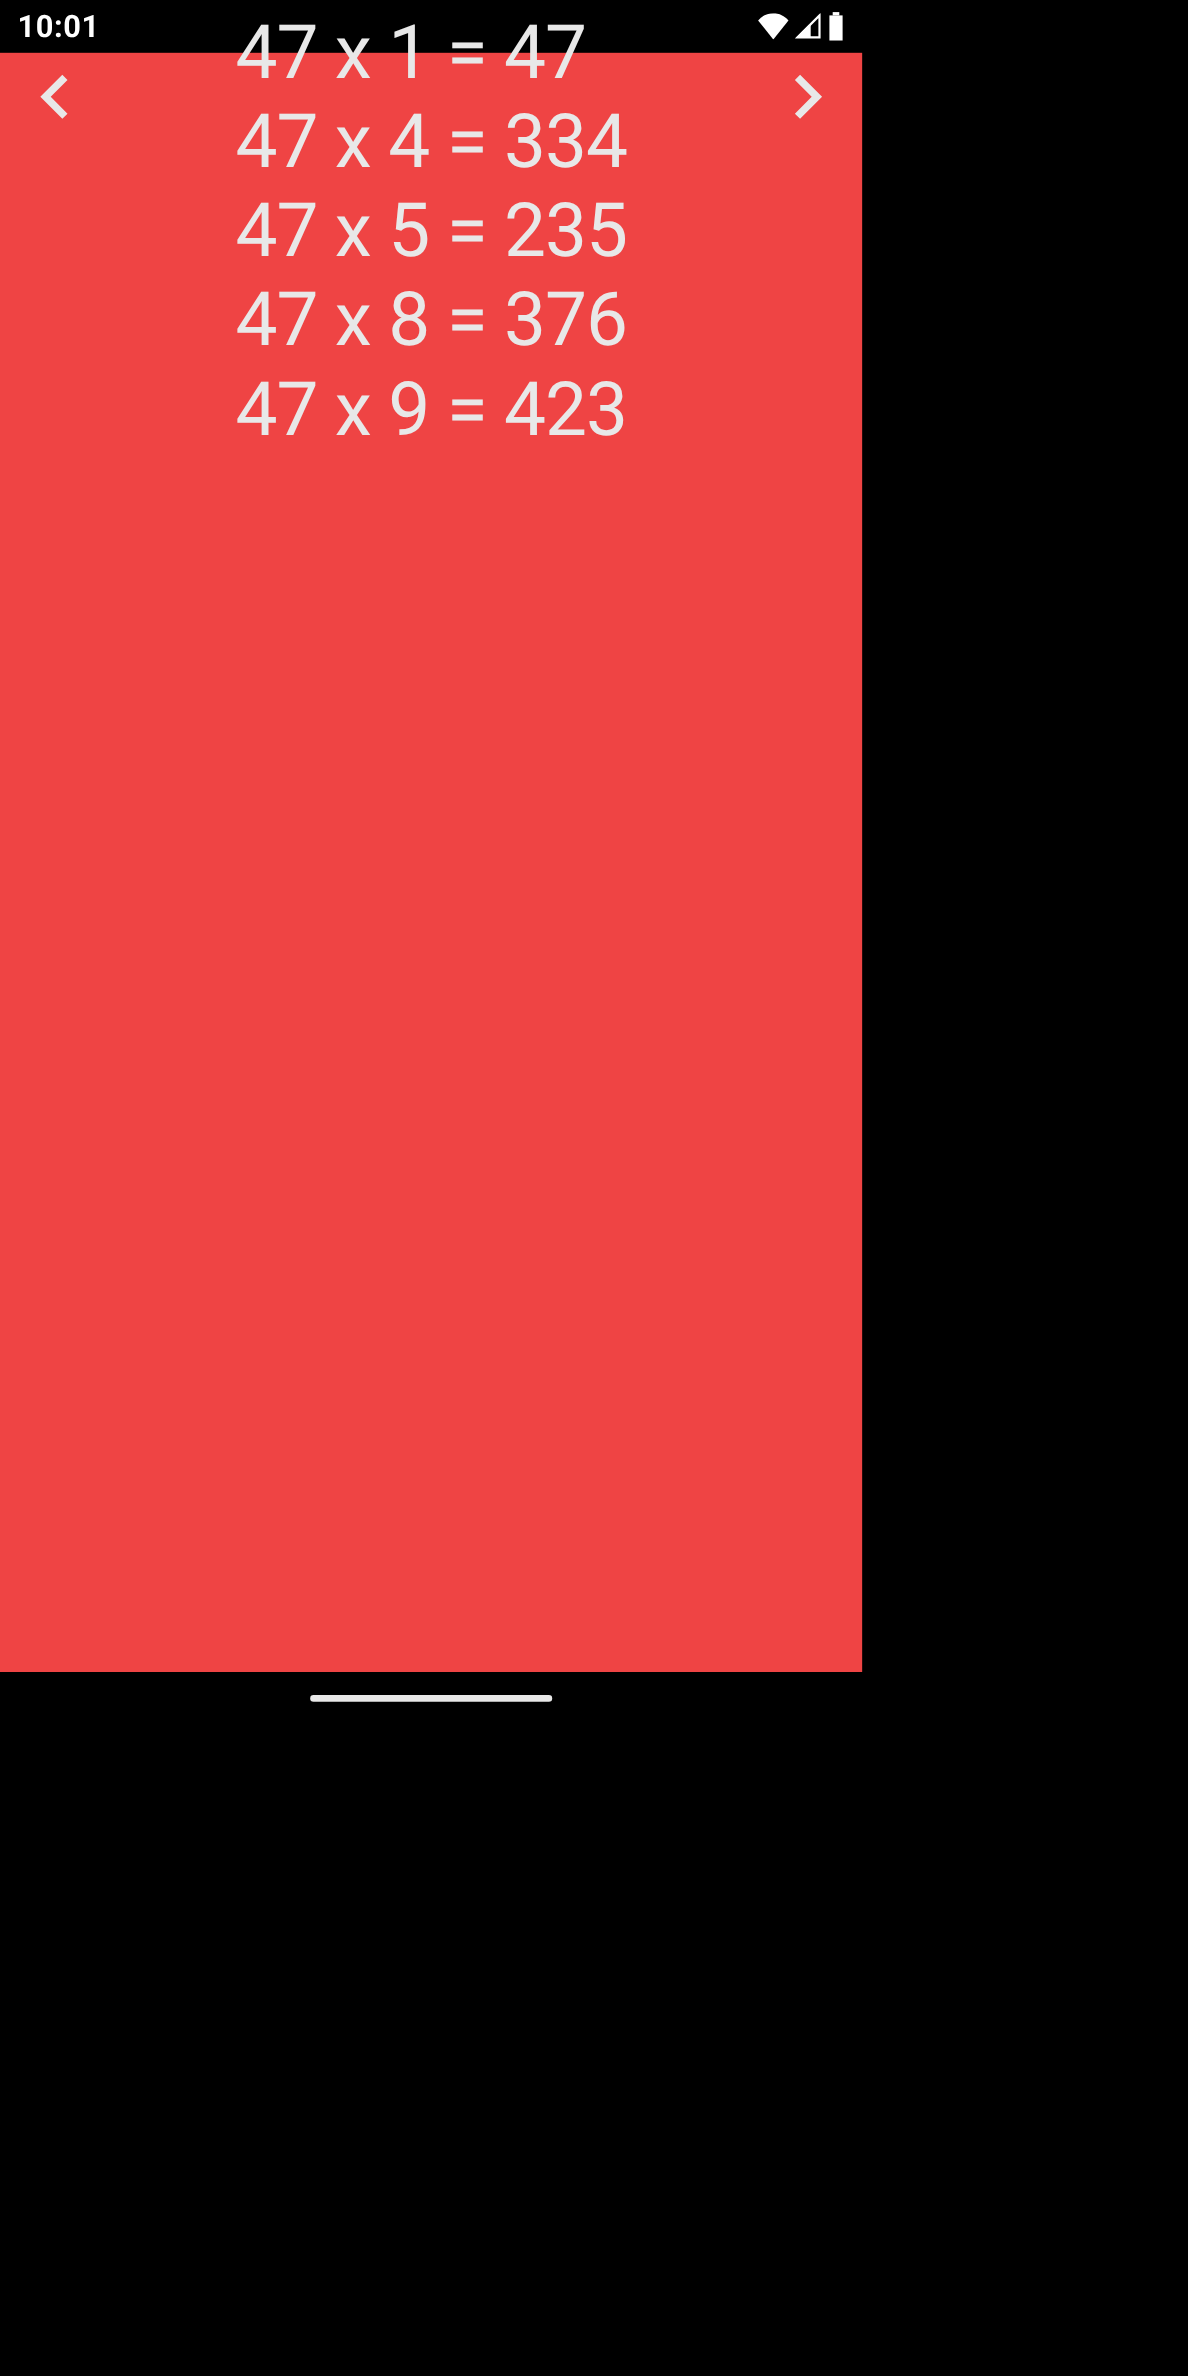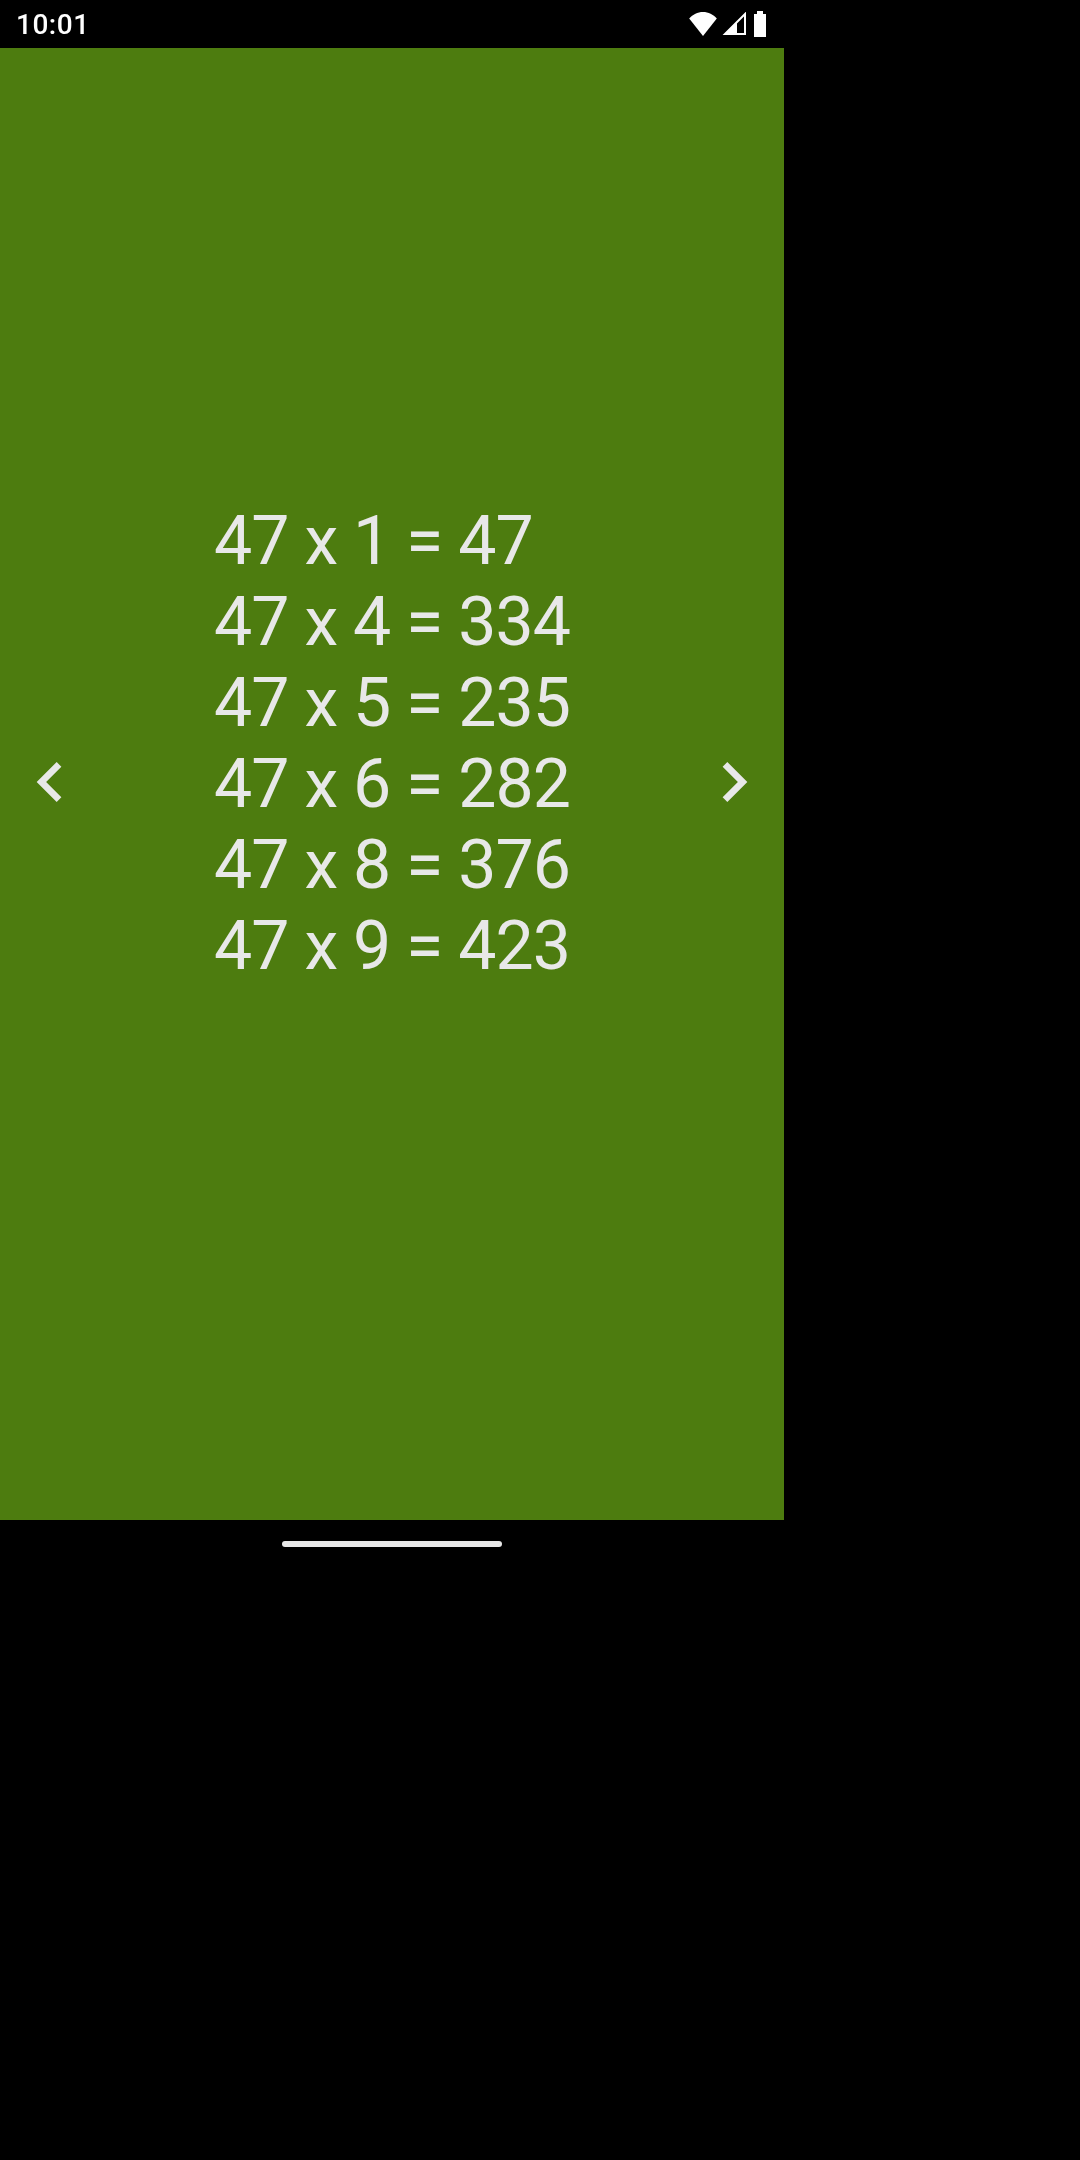--- a/index.html
+++ b/index.html
@@ -22,21 +22,21 @@
   .status-bar {
     height: 48px;
     background: #000;
     display: flex;
     align-items: center;
     justify-content: space-between;
     padding: 0 16px;
     font-size: 28px;
     font-weight: 500;
   }
-  .status-left { letter-spacing: 0.5px; }
+  .status-left { letter-spacing: 0.5px; font-weight: bold; }
   .status-right { display: flex; align-items: center; gap: 4px; }
   .status-right svg { display: block; }
   
   .app-bar {
     height: 100px;
     background: #3a3a3a;
     display: flex;
     align-items: center;
     position: relative;
   }
@@ -65,24 +65,24 @@
   .app-bar .action {
     width: 88px;
     height: 100%;
     display: flex;
     align-items: center;
     justify-content: center;
   }
   
   .content {
     flex: 1;
-    background: #4d7c0f;
+    background: #ef4444;
     position: relative;
     display: flex;
-    align-items: center;
+    align-items: flex-start;
   }
   .nav-btn {
     width: 100px;
     display: flex;
     align-items: center;
     justify-content: center;
   }
   .table-area {
     flex: 1;
     display: flex;
@@ -154,21 +154,20 @@
         <svg width="80" height="80" viewBox="0 0 24 24">
             <path fill="#e8e8e8" d="M15.41 7.41 14 6l-6 6 6 6 1.41-1.41L10.83 12l4.58-4.59z"></path>
           </svg>
       </span>
     </div>
     <div class="table-area">
       <div class="table-rows">
         <div class="table-row">47 x 1 = 47</div>
         <div class="table-row">47 x 4 = 334</div>
         <div class="table-row">47 x 5 = 235</div>
-        <div class="table-row">47 x 6 = 282</div>
         <div class="table-row">47 x 8 = 376</div>
         <div class="table-row">47 x 9 = 423</div>
       </div>
     </div>
     <div class="nav-btn">
       <span>
         <svg width="80" height="80" viewBox="0 0 24 24">
             <path fill="#e8e8e8" d="M8.59 16.59 10 18l6-6-6-6-1.41 1.41L13.17 12l-4.58 4.59z"></path>
           </svg>
       </span>

